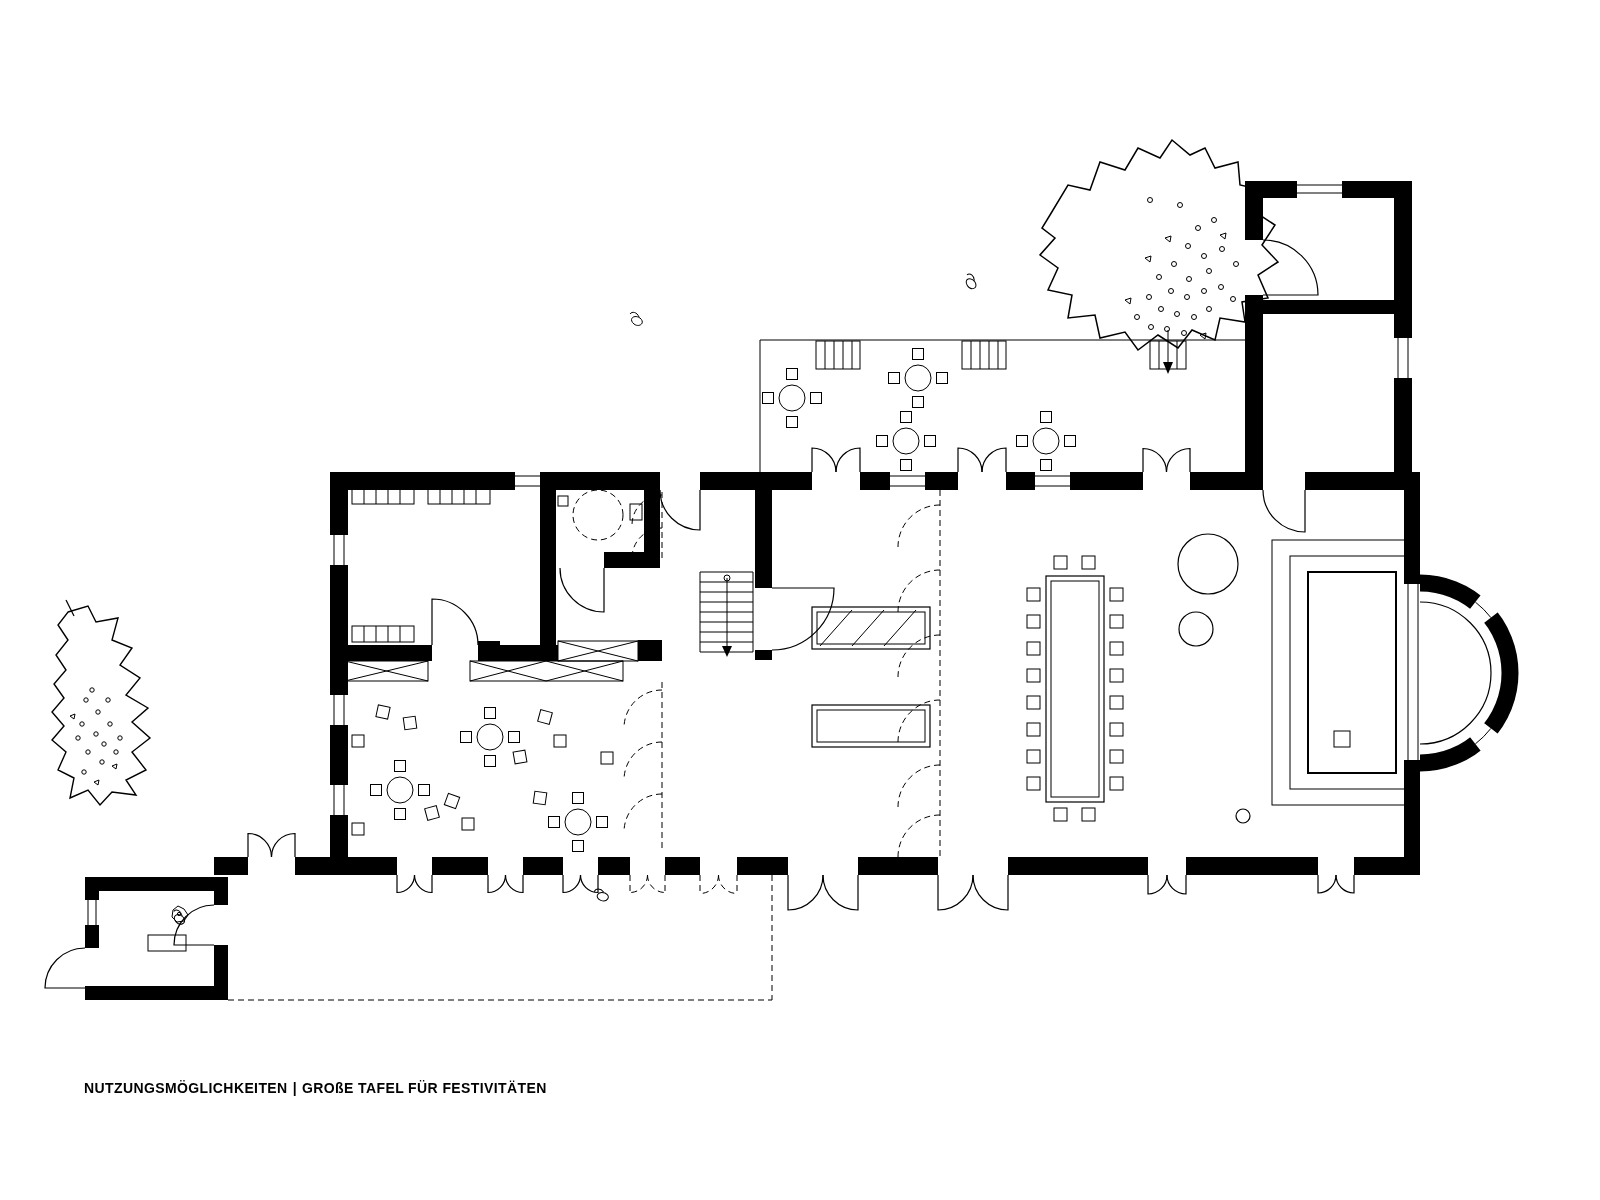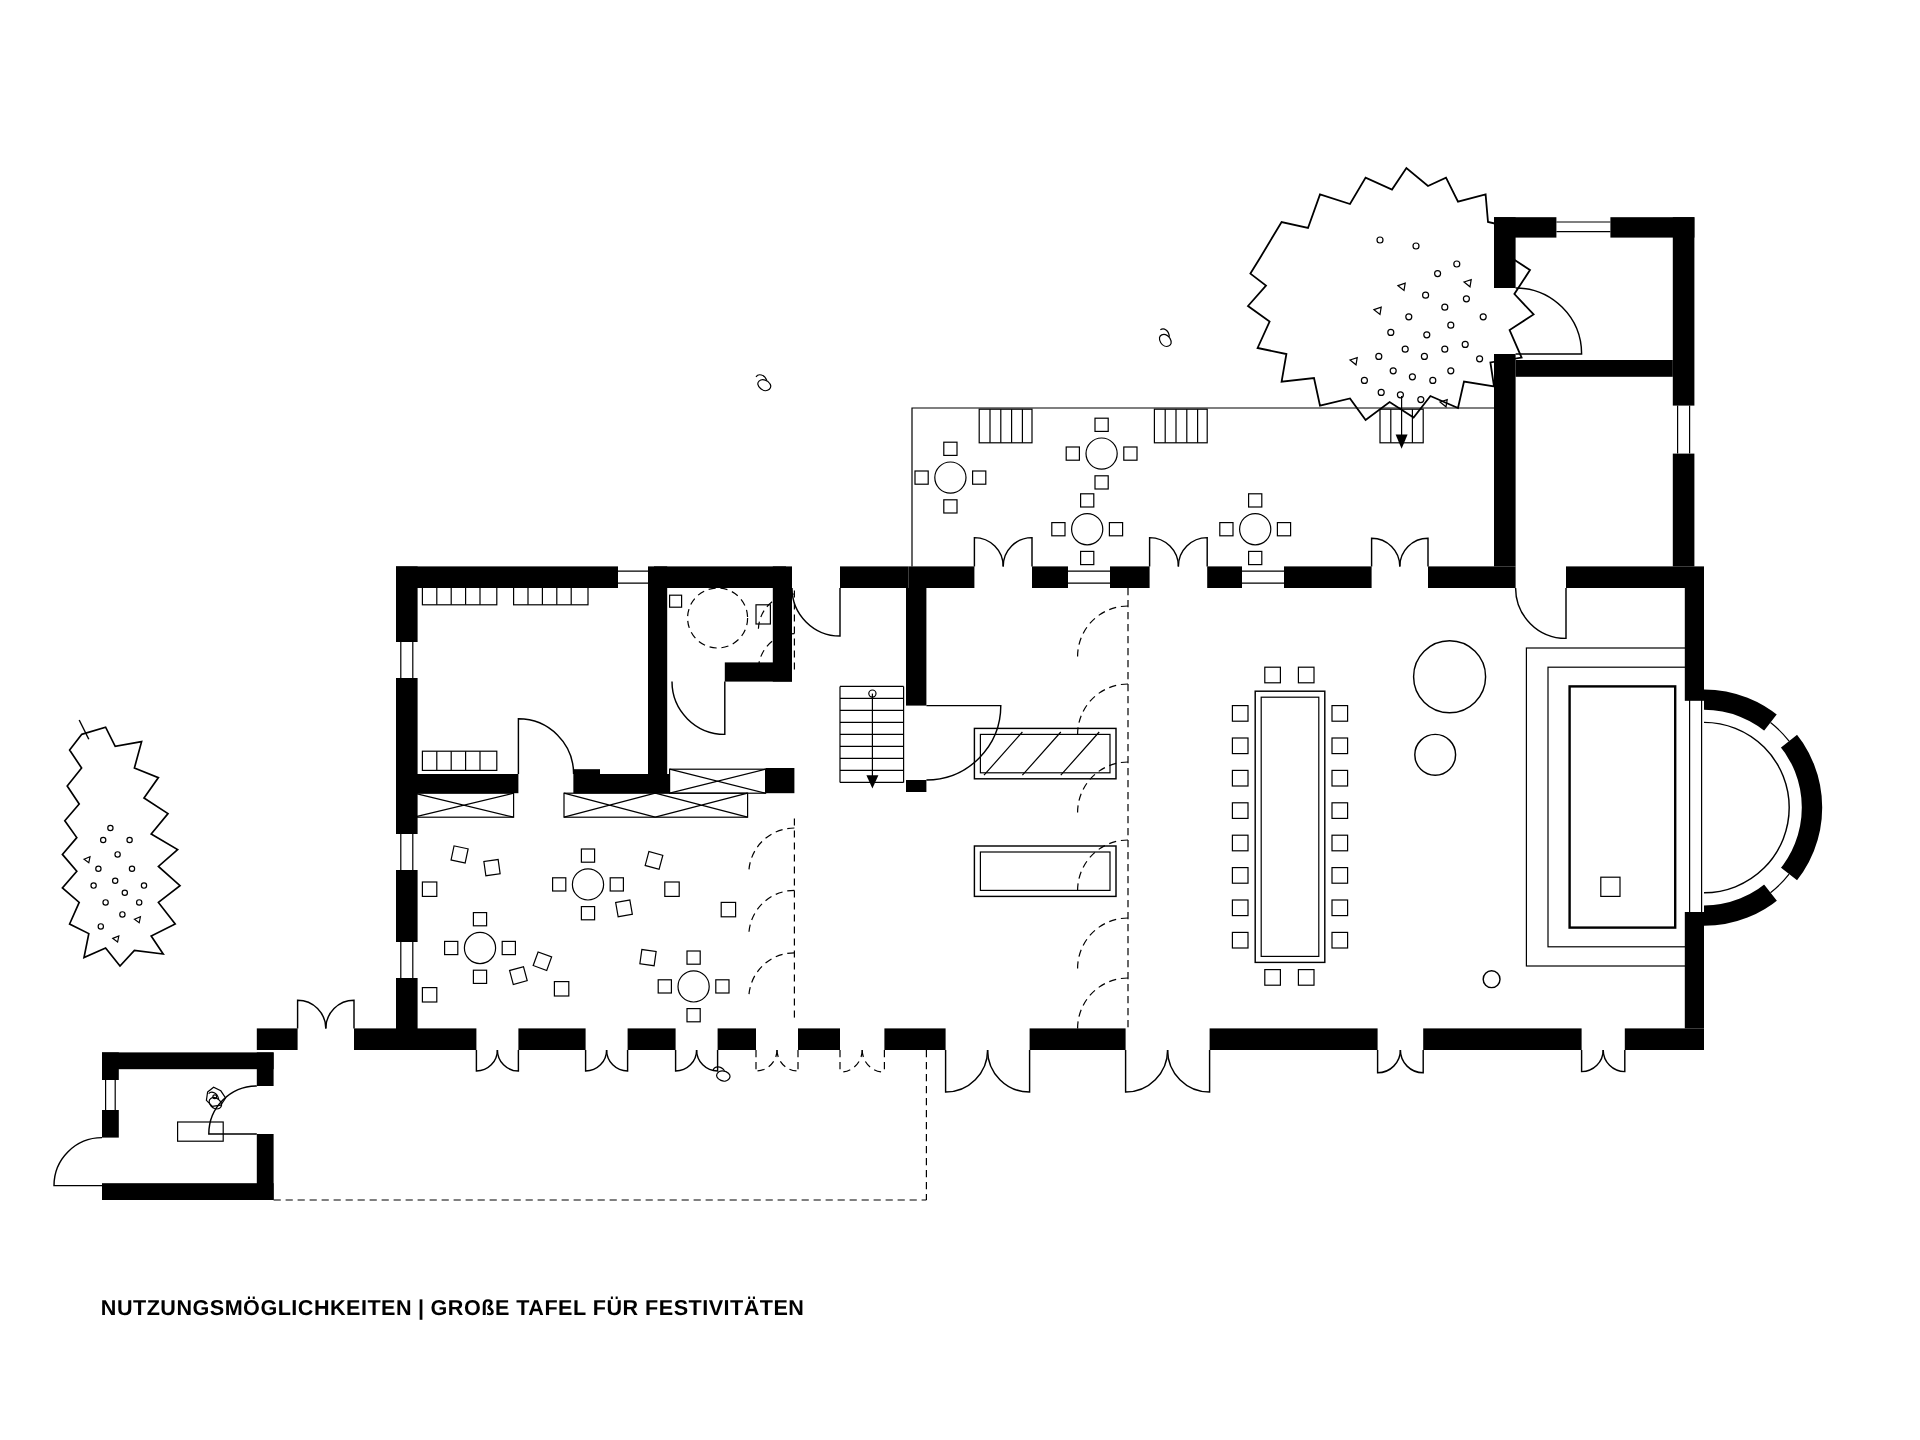--- a/index.html
+++ b/index.html
@@ -8,21 +8,21 @@
          font-family:"Liberation Sans", sans-serif; }
   .canvas { position:relative; width:1600px; height:1200px; background:var(--paper); }
   svg { position:absolute; left:0; top:0; }
   .w   { fill:var(--ink); stroke:none; }
   .ln  { fill:none; stroke:var(--ink); stroke-width:1.2; }
   .ln2 { stroke-width:2; }
   .thin{ stroke-width:1; }
   .dsh { stroke-dasharray:6 4; }
   .wht { fill:none; stroke:var(--paper); }
   .caption { position:absolute; left:84px; top:1080px; color:var(--ink);
-             font-weight:700; font-size:18px; letter-spacing:0.4px; white-space:nowrap; }
+             font-weight:700; font-size:14px; letter-spacing:0.4px; white-space:nowrap; }
   .caption .sep { margin:0 5px; }
 </style>
 </head>
 <body>
 
 <div class="canvas">
 <svg viewBox="0 0 1600 1200" width="1600" height="1200">
 
   <defs>
     <g id="rtable" class="ln thin">

